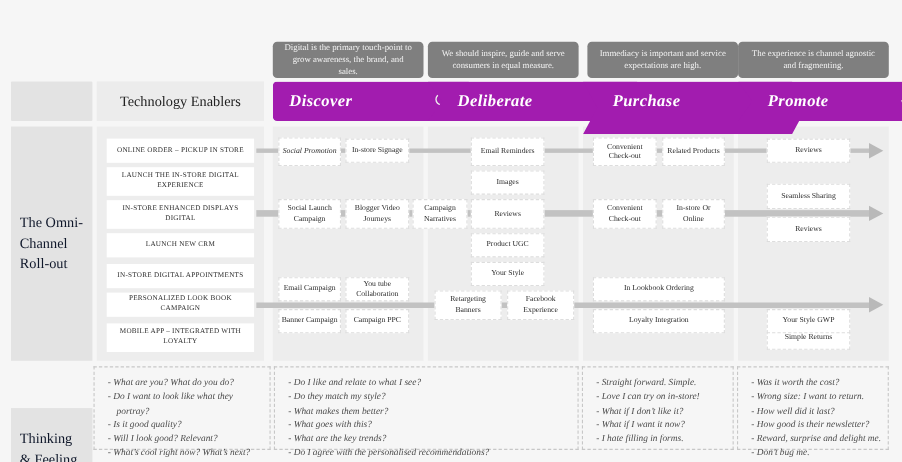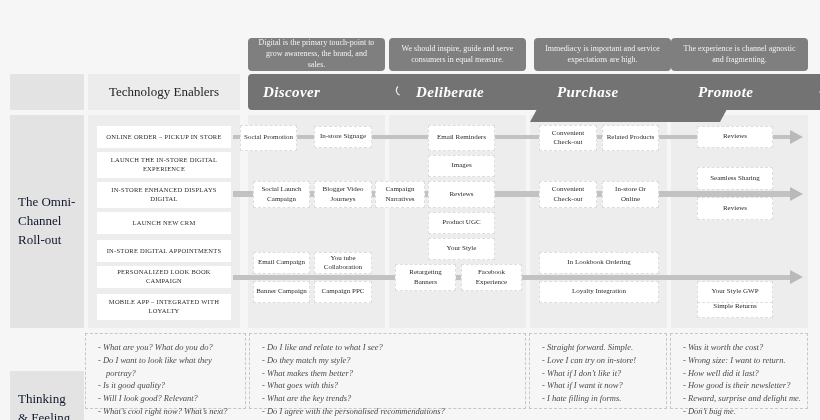--- a/index.html
+++ b/index.html
@@ -5,21 +5,21 @@
   html,body{margin:0;padding:0;background:#f6f6f6;}
   .canvas{position:relative;width:820px;height:420px;background:#f6f6f6;overflow:hidden;
           font-family:"Liberation Serif","DejaVu Serif",serif;}
   .band{position:absolute;top:115px;height:213px;background:#ededed;z-index:0;}
   .gray-cell{position:absolute;background:#e3e3e3;z-index:1;border-radius:1px;}
   .hdr-cell{position:absolute;background:#ececec;z-index:1;display:flex;align-items:center;justify-content:center;
             font-size:13px;color:#222;}
   .quote{position:absolute;top:38px;height:33px;background:#7f7f7f;border-radius:4px;color:#f2f2f2;
          font-size:8px;line-height:1.35;display:flex;align-items:center;justify-content:center;text-align:center;
          padding:2px 10px;box-sizing:border-box;z-index:2;}
-  .phase{position:absolute;top:74px;height:36px;background:#737373;color:#fff;display:flex;align-items:center;z-index:2;}
+  .phase{position:absolute;top:74px;height:36px;background:#a21caf;color:#fff;display:flex;align-items:center;z-index:2;}
   .p-mid{clip-path:polygon(0 0,calc(100% - 13px) 0,100% 50%,calc(100% - 13px) 100%,0 100%,13px 50%);}
   .p-first{clip-path:polygon(0 0,calc(100% - 13px) 0,100% 50%,calc(100% - 13px) 100%,0 100%);border-radius:4px 0 0 4px;}
   .p-last{clip-path:polygon(0 0,100% 0,100% 100%,0 100%,13px 50%);border-radius:0 4px 4px 0;}
   .plabel{flex:1;font-style:italic;font-weight:600;font-size:15px;letter-spacing:.4px;}
   .picon{display:flex;align-items:center;}
   .picon svg{width:20px;height:20px;stroke:#ececec;fill:none;stroke-width:1.5;stroke-linecap:round;stroke-linejoin:round;}
   .aline{position:absolute;background:#c2c2c2;z-index:1;}
   .ahead{position:absolute;width:0;height:0;border-top:7px solid transparent;border-bottom:7px solid transparent;
          border-left:13px solid #b9b9b9;z-index:1;}
   .tbox{position:absolute;background:#fff;display:flex;align-items:center;justify-content:center;text-align:center;
@@ -113,21 +113,21 @@
   <div class="ahead" style="left:790px;top:270px;"></div>
 
   <div class="tbox" style="left:97px;top:126px;width:134px;height:22px;">ONLINE ORDER – PICKUP IN STORE</div>
   <div class="tbox" style="left:97px;top:152px;width:134px;height:26px;">LAUNCH THE IN-STORE DIGITAL EXPERIENCE</div>
   <div class="tbox" style="left:97px;top:182px;width:134px;height:26px;">IN-STORE ENHANCED DISPLAYS DIGITAL</div>
   <div class="tbox" style="left:97px;top:212px;width:134px;height:22px;">LAUNCH NEW CRM</div>
   <div class="tbox" style="left:97px;top:240px;width:134px;height:22px;">IN-STORE DIGITAL APPOINTMENTS</div>
   <div class="tbox" style="left:97px;top:266px;width:134px;height:22px;">PERSONALIZED LOOK BOOK CAMPAIGN</div>
   <div class="tbox" style="left:97px;top:294px;width:134px;height:26px;">MOBILE APP – INTEGRATED WITH LOYALTY</div>
 
-  <div class="abox" style="left:240px;top:125px;width:57px;height:26px;">Social Promotion</div>
+  <div class="abox" style="left:253px;top:125px;width:57px;height:26px;font-style:italic;">Social Promotion</div>
   <div class="abox" style="left:314px;top:126px;width:58px;height:22px;">In-store Signage</div>
   <div class="abox" style="left:253px;top:181px;width:57px;height:27px;">Social Launch Campaign</div>
   <div class="abox" style="left:314px;top:181px;width:58px;height:27px;">Blogger Video Journeys</div>
   <div class="abox" style="left:375px;top:181px;width:50px;height:27px;">Campaign Narratives</div>
   <div class="abox" style="left:253px;top:252px;width:57px;height:22px;">Email Campaign</div>
   <div class="abox" style="left:314px;top:252px;width:58px;height:22px;">You tube Collaboration</div>
   <div class="abox" style="left:253px;top:281px;width:57px;height:22px;">Banner Campaign</div>
   <div class="abox" style="left:314px;top:281px;width:58px;height:22px;">Campaign PPC</div>
 
   <div class="abox" style="left:428px;top:125px;width:67px;height:26px;">Email Reminders</div>

